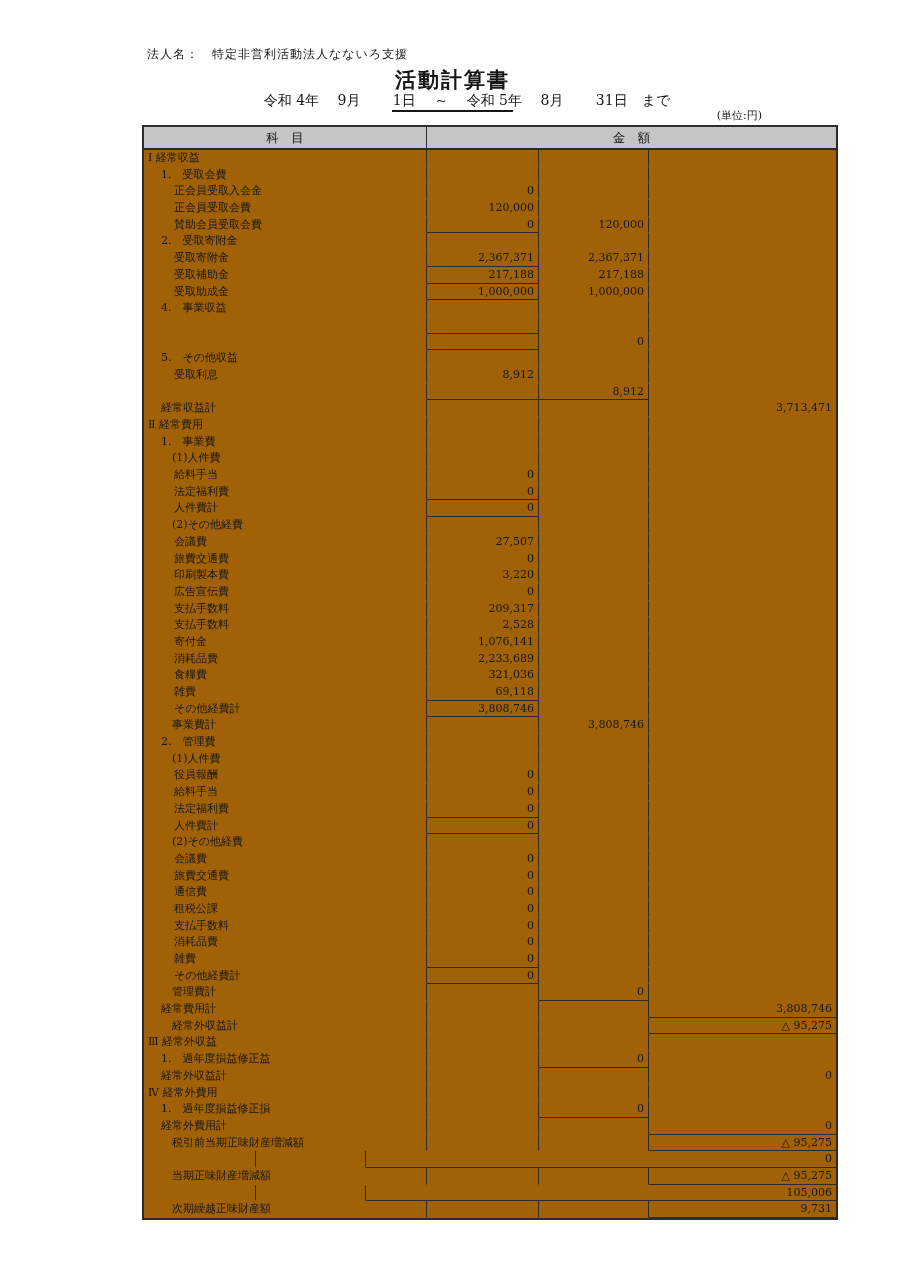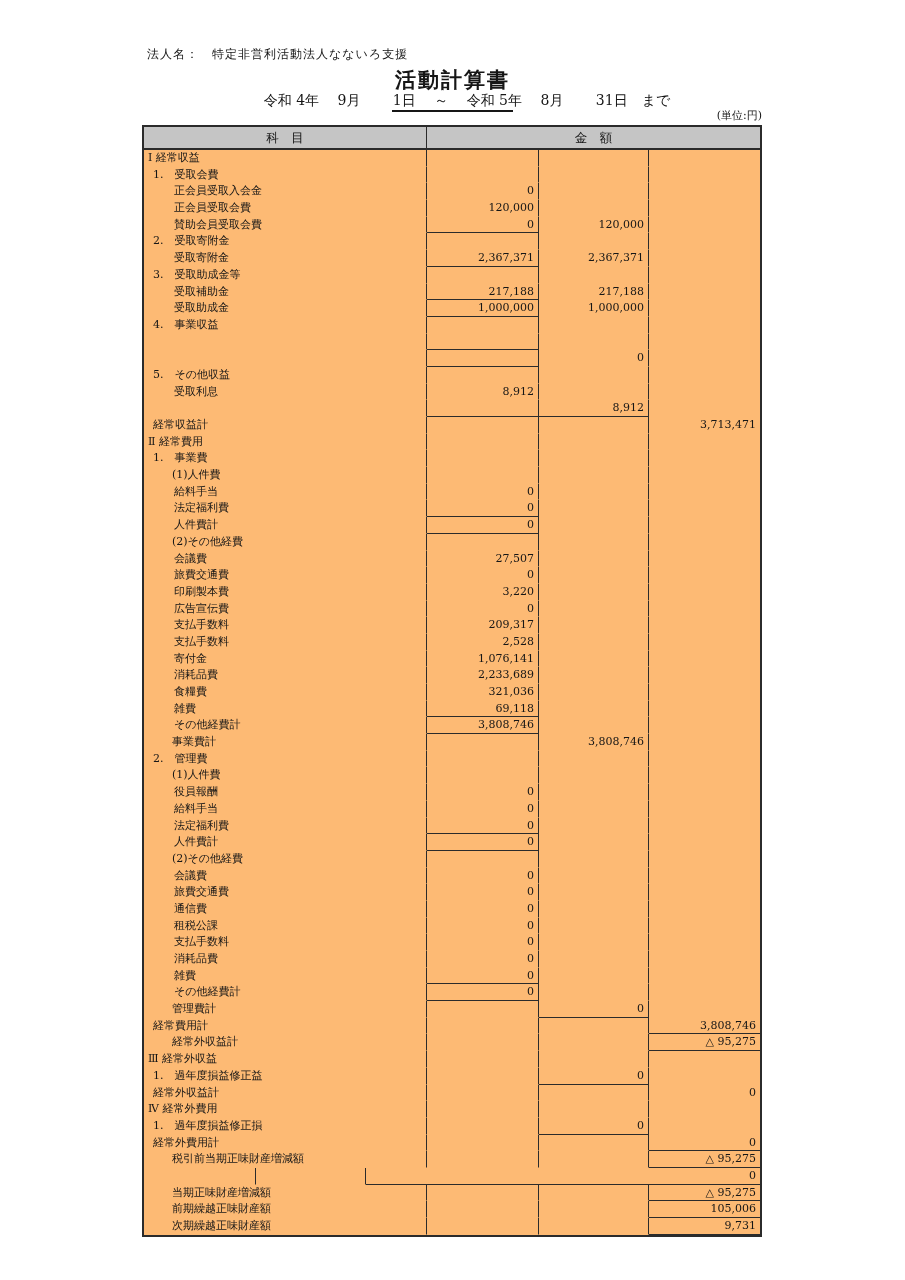--- a/index.html
+++ b/index.html
@@ -8,41 +8,41 @@
     font-family:"DejaVu Serif","Liberation Serif",serif;
     color:#161616; overflow:hidden;
   }
   .corp-line { position:absolute; left:147px; top:46px; font-size:12px; letter-spacing:1px; white-space:pre; }
   .doc-title { position:absolute; left:0; top:66px; width:905px; text-align:center; font-size:21px; font-weight:bold; }
   .doc-title span { border-bottom:2px solid #161616; padding:0 3px 18px 3px; letter-spacing:2px; }
   .period-line { position:absolute; left:142px; top:92px; width:650px; text-align:center; font-size:14px; white-space:pre; }
   .unit-note { position:absolute; left:142px; top:108px; width:620px; text-align:right; font-size:11px; }
 
   .sheet-table {
-    position:absolute; left:142px; top:125px; width:620px;
-    border:2px solid #2b2b2b; box-sizing:border-box; background:#fdba74;
+    position:absolute; left:142px; top:125px; width:696px;
+    border:2px solid #2b2b2b; box-sizing:border-box; background:#a16207;
   }
   .thead { display:flex; height:21px; background:#c5c5c5; border-bottom:2px solid #2b2b2b; }
   .thead .hc { box-sizing:border-box; font-size:12.5px; line-height:21px; text-align:center; }
   .thead .h0 { width:283px; border-right:1px solid #2b2b2b; }
   .thead .h1 { flex:1; }
 
   .row { display:flex; height:16.7px; }
   .cell {
     box-sizing:border-box; font-size:11px; line-height:16px;
     white-space:nowrap; overflow:hidden;
     border-bottom:1px solid rgba(0,0,0,0);
   }
   .c0 { width:283px; border-right:1px solid #2b2b2b; }
   .c1 { width:112px; border-right:1px solid #2b2b2b; text-align:right; padding-right:4px; }
   .c2 { width:110px; border-right:1px solid #2b2b2b; text-align:right; padding-right:4px; }
   .c3 { flex:1; text-align:right; padding-right:4px; }
   .bb { border-bottom:1px solid #2b2b2b; }
   .ind0 { padding-left:4px; }
-  .ind1 { padding-left:9px; }
+  .ind1 { padding-left:17px; }
   .ind2 { padding-left:28px; }
   .ind3 { padding-left:30px; }
 </style>
 </head>
 <body>
 
 <div class="page">
   <div class="corp-line">法人名：　特定非営利活動法人なないろ支援</div>
   <div class="doc-title"><span>活動計算書</span></div>
   <div class="period-line">令和 4年　 9月　　 1日　 ～ 　令和 5年　 8月　　 31日　まで</div>
@@ -90,26 +90,20 @@
           <div class="cell c2"></div>
           <div class="cell c3"></div>
         </div>
         <div class="row">
           <div class="cell c0 ind3">受取寄附金</div>
           <div class="cell c1 bb">2,367,371</div>
           <div class="cell c2">2,367,371</div>
           <div class="cell c3"></div>
         </div>
         <div class="row">
-          <div class="cell c0 ind1">3.　受取助成金等</div>
-          <div class="cell c1"></div>
-          <div class="cell c2"></div>
-          <div class="cell c3"></div>
-        </div>
-        <div class="row">
           <div class="cell c0 ind3">受取補助金</div>
           <div class="cell c1 bb">217,188</div>
           <div class="cell c2">217,188</div>
           <div class="cell c3"></div>
         </div>
         <div class="row">
           <div class="cell c0 ind3">受取助成金</div>
           <div class="cell c1 bb">1,000,000</div>
           <div class="cell c2">1,000,000</div>
           <div class="cell c3"></div>
@@ -425,21 +419,20 @@
           <div class="cell c2"></div>
           <div class="cell c3 bb">0</div>
         </div>
         <div class="row">
           <div class="cell c0 ind2">当期正味財産増減額</div>
           <div class="cell c1"></div>
           <div class="cell c2"></div>
           <div class="cell c3 bb">△ 95,275</div>
         </div>
         <div class="row">
-          <div class="cell c0 ind2">前期繰越正味財産額</div>
           <div class="cell c1"></div>
           <div class="cell c2"></div>
           <div class="cell c3 bb">105,006</div>
         </div>
         <div class="row">
           <div class="cell c0 ind2">次期繰越正味財産額</div>
           <div class="cell c1"></div>
           <div class="cell c2"></div>
           <div class="cell c3 bb">9,731</div>
         </div>

